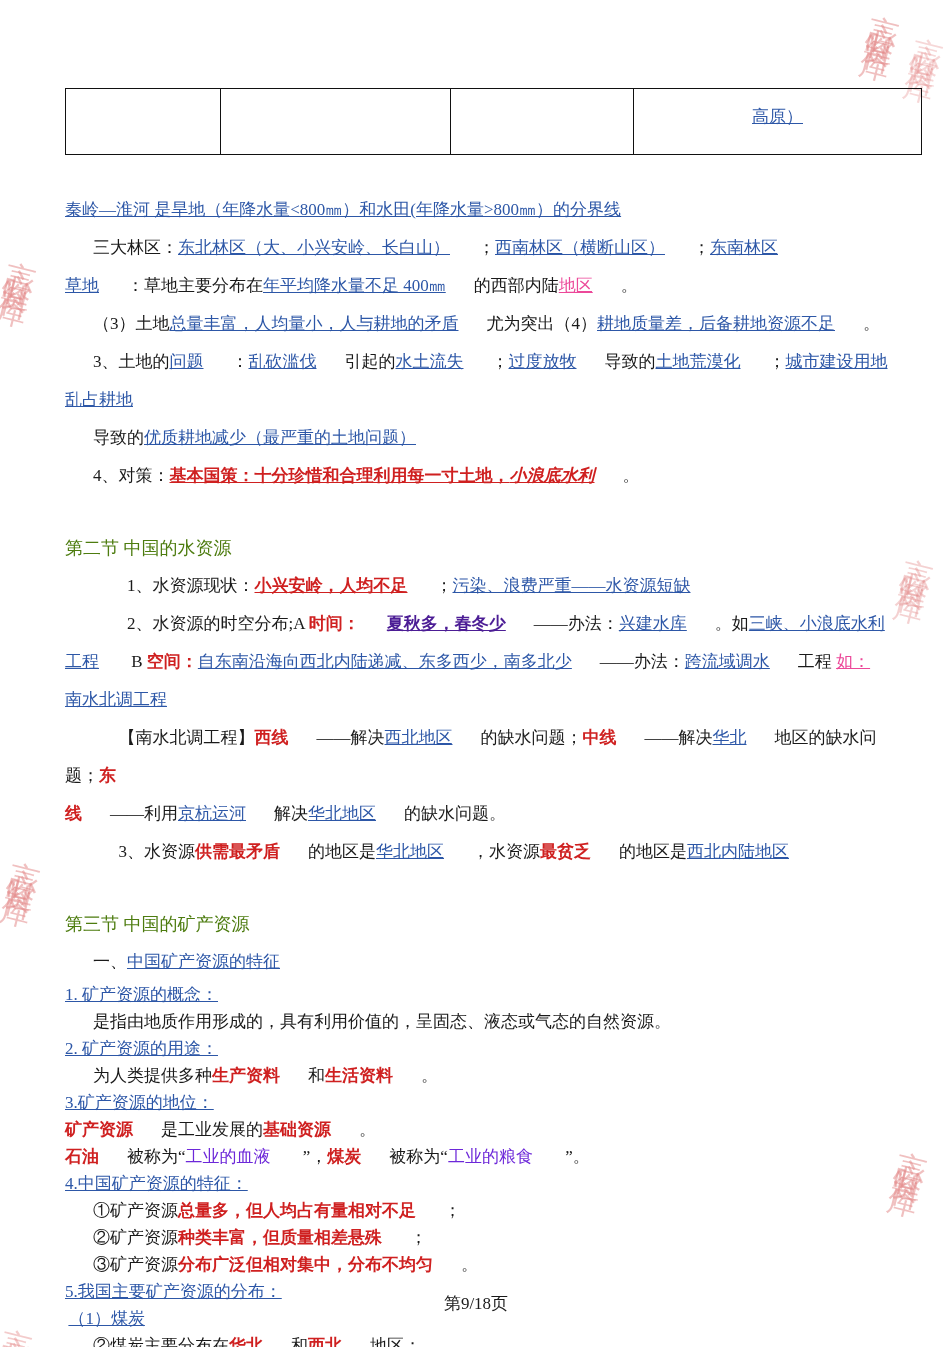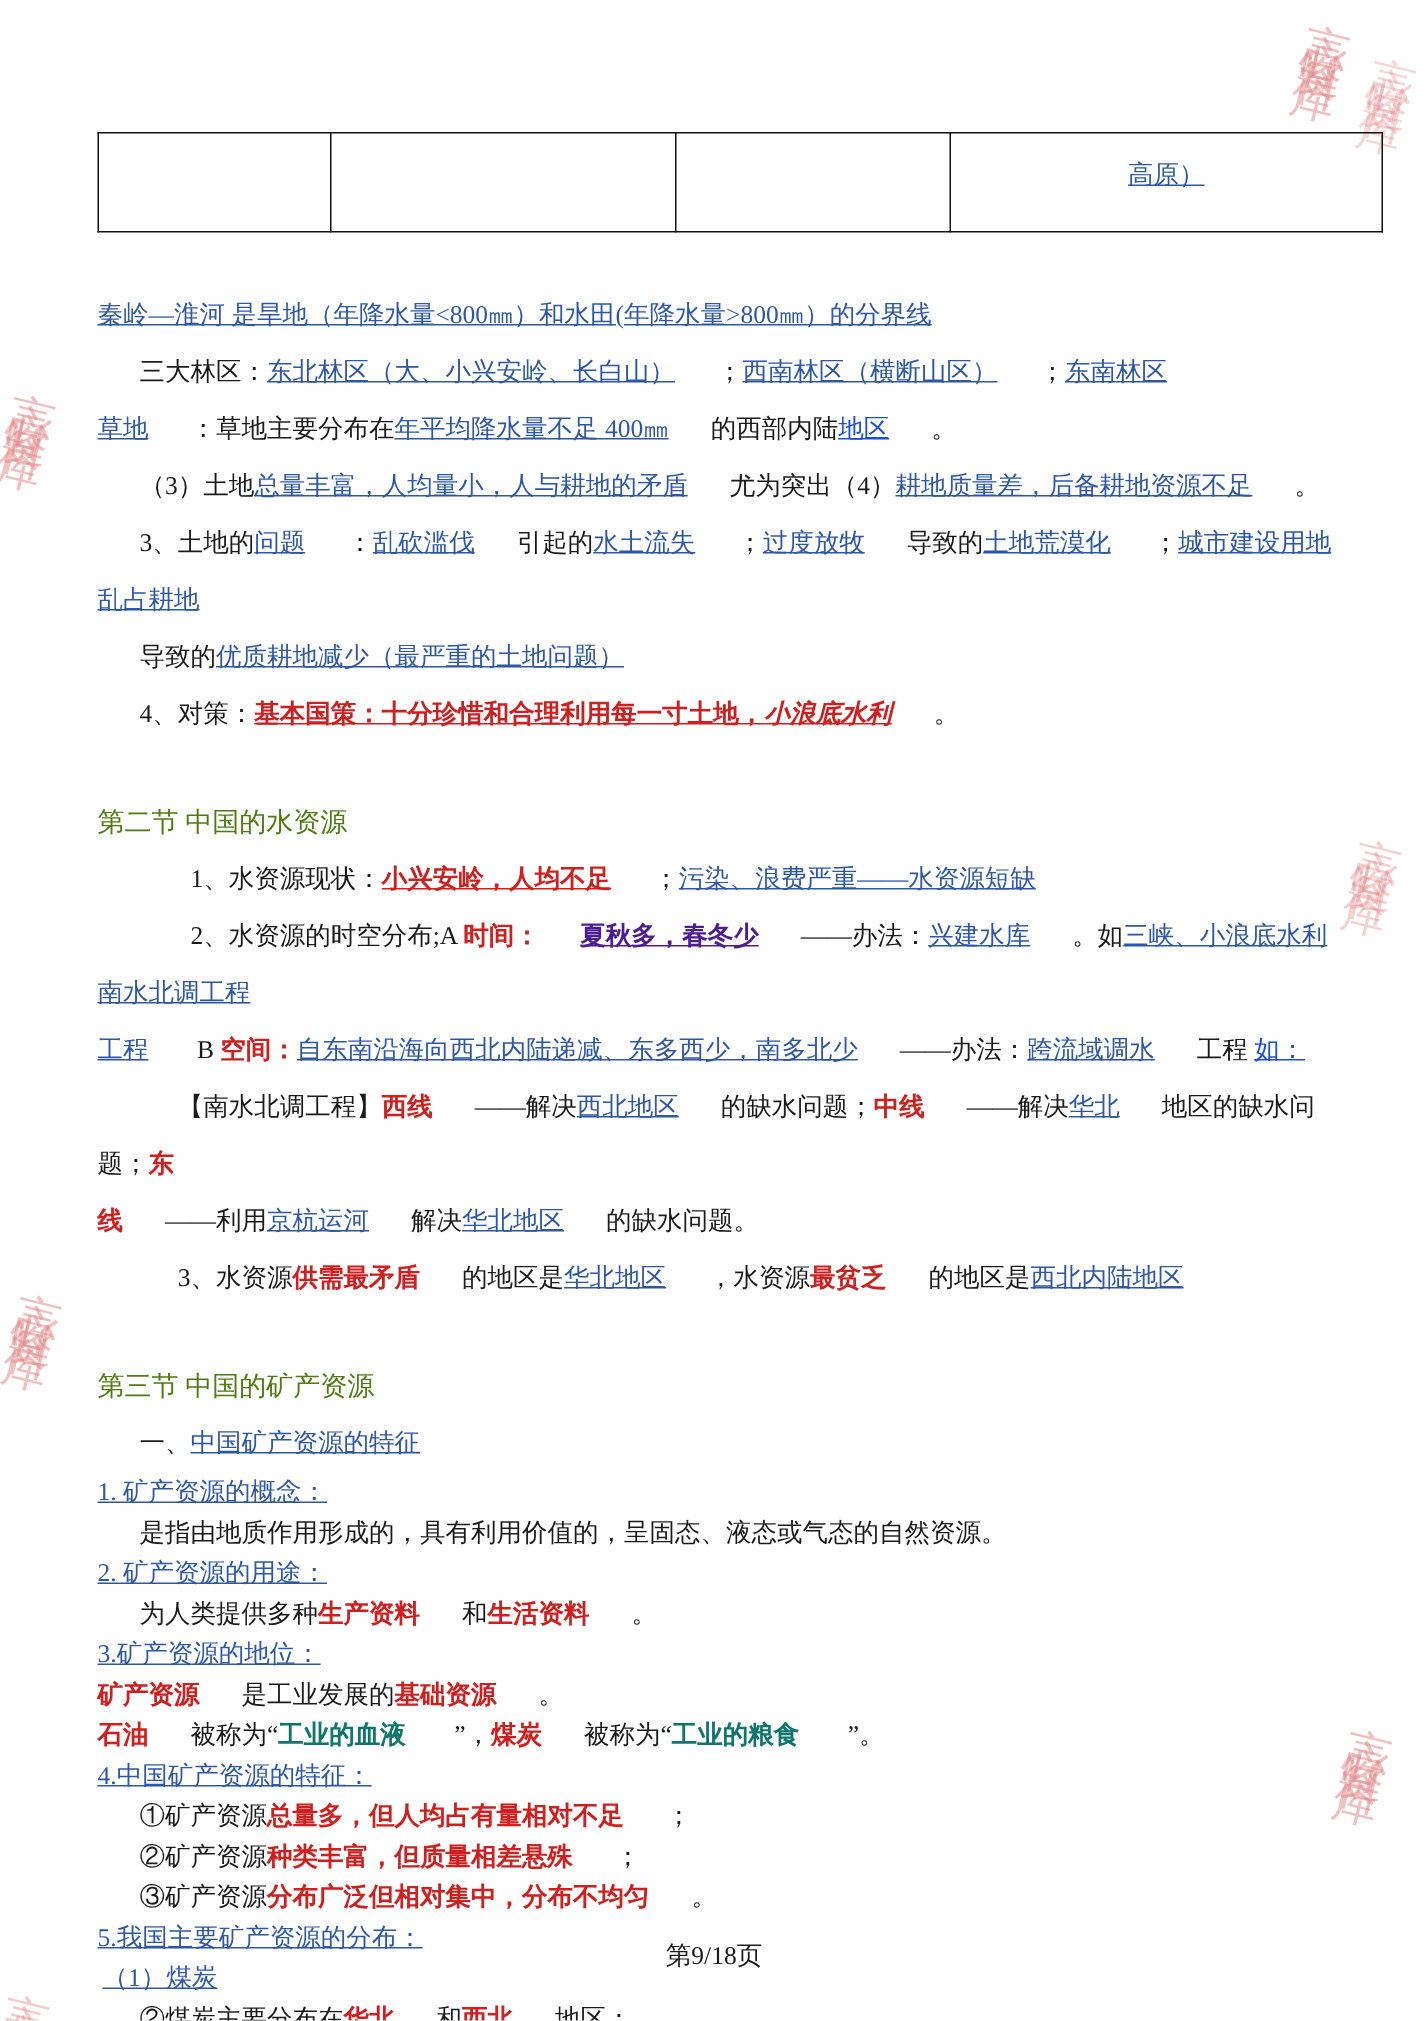--- a/index.html
+++ b/index.html
@@ -72,22 +72,22 @@
     font-size: 18px;
     font-weight: normal;
     color: #4d7c0f;
     text-align: left;
     line-height: 38px;
     margin-top: 34px;
   }
 
   
   .s-k    { color: #1a1a1a; margin-left: 28px; }
-  .s-kb   { color: #0f766e; font-weight: bold; }
-  .s-ku   { color: #1d4ed8; text-decoration: underline; }
+  .s-kb   { color: #6d28d9; font-weight: normal; }
+  .s-ku   { color: #ec4899; text-decoration: underline; }
   .s-bu   { color: #2d57a7; text-decoration: underline; }
   .s-bbu  { color: #4c1d95; font-weight: bold; text-decoration: underline; margin-left: 27px; }
   .s-rb   { color: #cf2020; font-weight: bold; }
   .s-rbu  { color: #cf2020; font-weight: bold; text-decoration: underline; }
   .s-rbiu { color: #cf2020; font-weight: bold; font-style: italic; text-decoration: underline; }
 
   .footer {
     position: absolute;
     left: 0; right: 0;
     top: 1292px;
@@ -128,22 +128,22 @@
         <div class="para p-loose"><span class="s-bu">秦岭—淮河 是旱地（年降水量&lt;800㎜）和水田(年降水量&gt;800㎜）的分界线</span></div>
         <div class="para p-loose"><span class="s-k">三大林区：</span><span class="s-bu">东北林区（大、小兴安岭、长白山）</span><span class="s-k">；</span><span class="s-bu">西南林区（横断山区）</span><span class="s-k">；</span><span class="s-bu">东南林区</span></div>
         <div class="para p-loose"><span class="s-bu">草地</span><span class="s-k">：草地主要分布在</span><span class="s-bu">年平均降水量不足 400㎜</span><span class="s-k">的西部内陆</span><span class="s-ku">地区</span><span class="s-k">。</span></div>
         <div class="para p-loose"><span class="s-k">（3）土地</span><span class="s-bu">总量丰富，人均量小，人与耕地的矛盾</span><span class="s-k">尤为突出（4）</span><span class="s-bu">耕地质量差，后备耕地资源不足</span><span class="s-k">。</span></div>
         <div class="para p-loose"><span class="s-k">3、土地的</span><span class="s-bu">问题</span><span class="s-k">：</span><span class="s-bu">乱砍滥伐</span><span class="s-k">引起的</span><span class="s-bu">水土流失</span><span class="s-k">；</span><span class="s-bu">过度放牧</span><span class="s-k">导致的</span><span class="s-bu">土地荒漠化</span><span class="s-k">；</span><span class="s-bu">城市建设用地乱占耕地</span></div>
         <div class="para p-loose"><span class="s-k">导致的</span><span class="s-bu">优质耕地减少（最严重的土地问题） </span></div>
         <div class="para p-loose"><span class="s-k">4、对策：</span><span class="s-rbu">基本国策：十分珍惜和合理利用每一寸土地，</span><span class="s-rbiu">小浪底水利</span><span class="s-k">。</span></div>
         <div class="h2">第二节 中国的水资源</div>
         <div class="para p-loose" style="text-indent: 2em;"><span class="s-k">1、水资源现状：</span><span class="s-rbu">小兴安岭，人均不足</span><span class="s-k">；</span><span class="s-bu">污染、浪费严重——水资源短缺</span></div>
         <div class="para p-loose" style="text-indent: 2em;"><span class="s-k">2、水资源的时空分布;A </span><span class="s-rb">时间：</span><span class="s-bbu">夏秋多，春冬少</span><span class="s-k">——办法：</span><span class="s-bu">兴建水库</span><span class="s-k">。如</span><span class="s-bu">三峡、小浪底水利</span></div>
+        <div class="para p-loose"><span class="s-bu">工程</span><span class="s-k"> B </span><span class="s-rb">空间：</span><span class="s-bu">自东南沿海向西北内陆递减、东多西少，南多北少</span><span class="s-k">——办法：</span><span class="s-bu">跨流域调水</span><span class="s-k">工程 </span><span class="s-ku">如： </span></div>
         <div class="para p-loose"><span class="s-bu">南水北调工程 </span></div>
-        <div class="para p-loose"><span class="s-bu">工程</span><span class="s-k"> B </span><span class="s-rb">空间：</span><span class="s-bu">自东南沿海向西北内陆递减、东多西少，南多北少</span><span class="s-k">——办法：</span><span class="s-bu">跨流域调水</span><span class="s-k">工程 </span><span class="s-ku">如： </span></div>
         <div class="para p-loose" style="text-indent: 1.5em;"><span class="s-k">【南水北调工程】</span><span class="s-rb">西线</span><span class="s-k">——解决</span><span class="s-bu">西北地区</span><span class="s-k">的缺水问题；</span><span class="s-rb">中线</span><span class="s-k">——解决</span><span class="s-bu">华北</span><span class="s-k">地区的缺水问题；</span><span class="s-rb">东</span></div>
         <div class="para p-loose"><span class="s-rb">线</span><span class="s-k">——利用</span><span class="s-bu">京杭运河</span><span class="s-k">解决</span><span class="s-bu">华北地区</span><span class="s-k">的缺水问题。</span></div>
         <div class="para p-loose" style="text-indent: 1.5em;"><span class="s-k">3、水资源</span><span class="s-rb">供需最矛盾</span><span class="s-k">的地区是</span><span class="s-bu">华北地区</span><span class="s-k">，水资源</span><span class="s-rb">最贫乏</span><span class="s-k">的地区是</span><span class="s-bu">西北内陆地区</span></div>
         <div class="h2">第三节 中国的矿产资源</div>
         <div class="para p-loose"><span class="s-k">一、</span><span class="s-bu">中国矿产资源的特征</span></div>
         <div class="para p-tight"><span class="s-bu">1. 矿产资源的概念： </span></div>
         <div class="para p-tight"><span class="s-k">是指由地质作用形成的，具有利用价值的，呈固态、液态或气态的自然资源。</span></div>
         <div class="para p-tight"><span class="s-bu">2. 矿产资源的用途： </span></div>
         <div class="para p-tight"><span class="s-k">为人类提供多种</span><span class="s-rb">生产资料</span><span class="s-k">和</span><span class="s-rb">生活资料</span><span class="s-k">。</span></div>
         <div class="para p-tight"><span class="s-bu">3.矿产资源的地位： </span></div>

